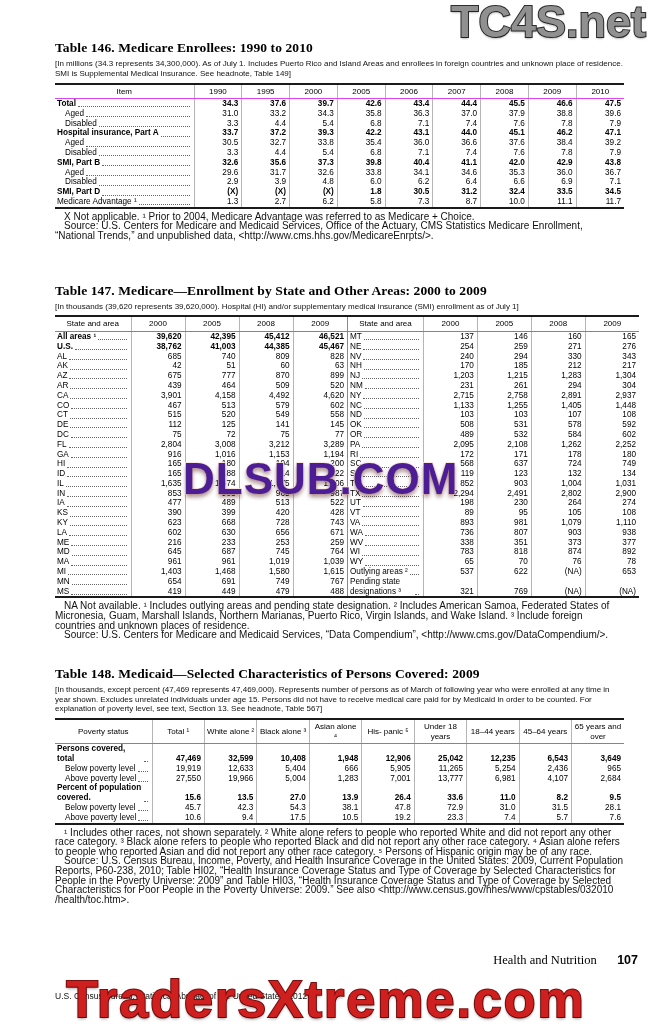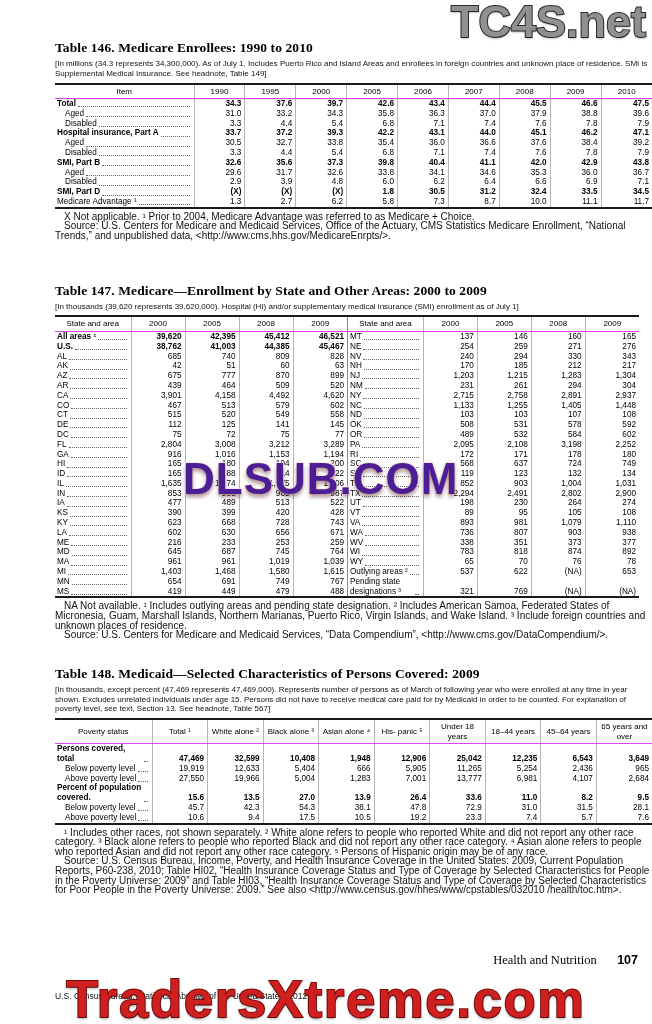--- a/index.html
+++ b/index.html
@@ -1,18 +1,18 @@
 <!DOCTYPE html>
 <html><head>
 <meta charset="utf-8">
 <style>
   * { margin:0; padding:0; box-sizing:border-box; }
   html,body { background:#ffffff; }
   body { font-family:"Liberation Sans", sans-serif; color:#000; }
-  .page { position:relative; width:652px; height:1024px; margin:0 auto; background:#fff; overflow:hidden; padding:40px 0 0 55px; }
+  .page { position:relative; width:652px; height:1024px; margin:0 auto; background:#fff; overflow:hidden; padding:40px 28px 0 55px; }
 
   .ttitle { font-family:"Liberation Serif", serif; font-size:13.5px; font-weight:bold; margin-bottom:3px; letter-spacing:0.1px; }
   .headnote { font-size:8px; line-height:9.8px; margin-bottom:4px; color:#111; }
 
   table.tbl { width:100%; border-collapse:collapse; table-layout:fixed; border-top:2px solid #1a1a1a; border-bottom:2px solid #1a1a1a; }
   .tbl th { font-weight:normal; font-size:8px; line-height:9.5px; padding:2px 2px; text-align:center; vertical-align:middle; border-bottom:1px solid #d946ef; border-left:1px solid #b5b5b5; }
   .tbl th:first-child { border-left:none; }
   .tbl td { font-size:8.2px; line-height:9.8px; padding:0 3px 0 2px; border-left:1px solid #b5b5b5; vertical-align:bottom; }
   .tbl td:first-child { border-left:none; }
   .tbl td.val { text-align:right; }
@@ -746,21 +746,21 @@
             </tr>
             <tr>
               <td class="lbl">
                 <div class="lblw">
                   <span class="lt">PA</span>
                   <span class="dots"></span>
                 </div>
               </td>
               <td class="val">2,095</td>
               <td class="val">2,108</td>
-              <td class="val">3,198</td>
+              <td class="val">1,262</td>
               <td class="val">2,252</td>
             </tr>
             <tr>
               <td class="lbl">
                 <div class="lblw">
                   <span class="lt">RI</span>
                   <span class="dots"></span>
                 </div>
               </td>
               <td class="val">172</td>

